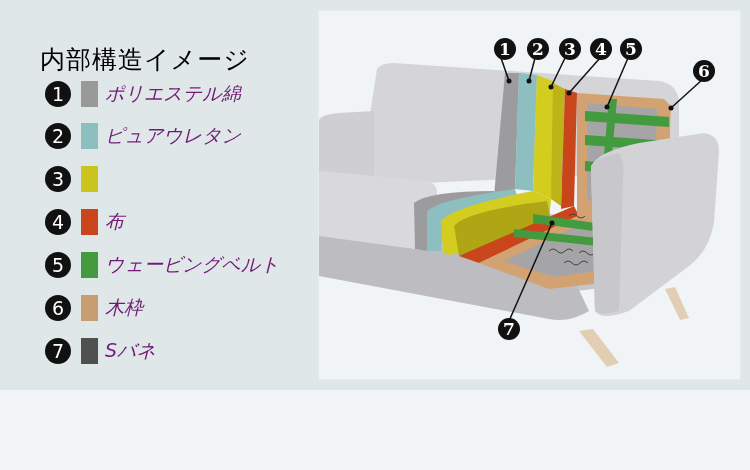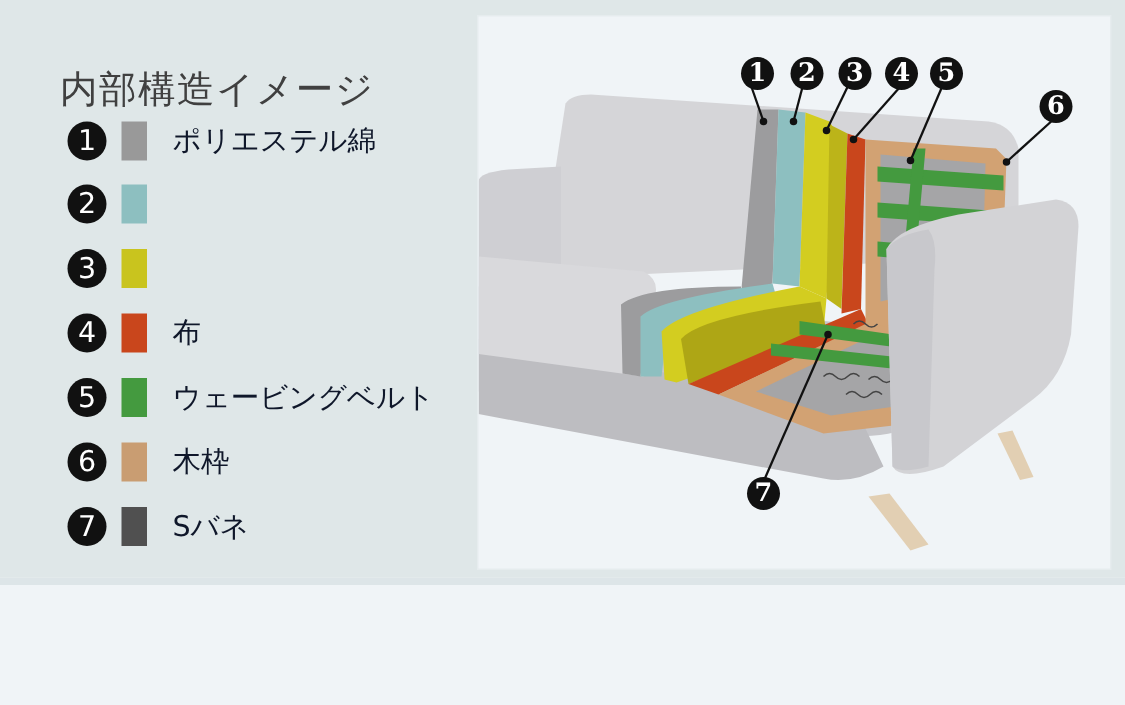--- a/index.html
+++ b/index.html
@@ -1,26 +1,26 @@
 <!DOCTYPE html>
 <html><head>
 <meta charset="utf-8">
 <style>
   html, body { margin:0; padding:0; }
   body { width:750px; height:470px; background:#f0f4f7; position:relative; overflow:hidden;
          font-family:"DejaVu Sans","Liberation Sans",sans-serif; color:#222; }
   .panel { position:absolute; left:0; top:0; width:750px; height:385px; background:#dfe7e8; }
   .panel-edge { position:absolute; left:0; top:385px; width:750px; height:5px; background:#dde5e8; }
-  .title { position:absolute; left:40px; top:26px; font-size:25px; letter-spacing:1px; color:#404040; font-weight:normal; }
+  .title { position:absolute; left:40px; top:26px; font-size:25px; letter-spacing:1px; color:#000000; font-weight:normal; }
   .legend { position:absolute; left:45px; top:80px; }
   .legend-item { position:absolute; left:0; height:28px; display:flex; align-items:center; white-space:nowrap; }
   .num { width:26px; height:26px; border-radius:50%; background:#111; color:#fff; font-size:19px;
          display:flex; align-items:center; justify-content:center; font-family:"DejaVu Sans",sans-serif; line-height:1; }
   .swatch { width:17px; height:26px; margin-left:10px; }
-  .label { margin-left:17px; font-size:19px; color:#0f172a; }
+  .label { margin-left:7px; font-size:19px; color:#701a75;font-style:italic; }
   .image-box { position:absolute; left:319px; top:11px; width:421px; height:368px; background:#f0f4f7;
                box-shadow:0 0 0 1px #e6ecee; overflow:hidden; }
   .image-box svg { position:absolute; left:0; top:0; }
   .callout { position:absolute; width:22px; height:22px; border-radius:50%; background:#111; color:#fff;
              font-family:"DejaVu Serif","Liberation Serif",serif; font-weight:bold; font-size:17px;
              display:flex; align-items:center; justify-content:center; line-height:1; }
 </style>
 </head>
 <body>
 
@@ -31,20 +31,21 @@
 
 <div class="legend">
   <div class="legend-item" style="top:0px">
     <span class="num">1</span>
     <span class="swatch" style="background:#999999"></span>
     <span class="label">ポリエステル綿</span>
   </div>
   <div class="legend-item" style="top:42px">
     <span class="num">2</span>
     <span class="swatch" style="background:#8dbfc0"></span>
+    <span class="label">ピュアウレタン</span>
   </div>
   <div class="legend-item" style="top:85px">
     <span class="num">3</span>
     <span class="swatch" style="background:#c9c41e"></span>
   </div>
   <div class="legend-item" style="top:128px">
     <span class="num">4</span>
     <span class="swatch" style="background:#c9461c"></span>
     <span class="label">布</span>
   </div>

